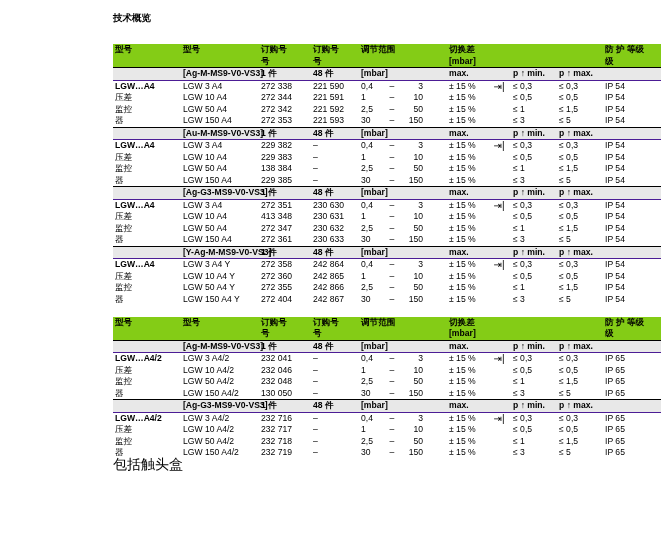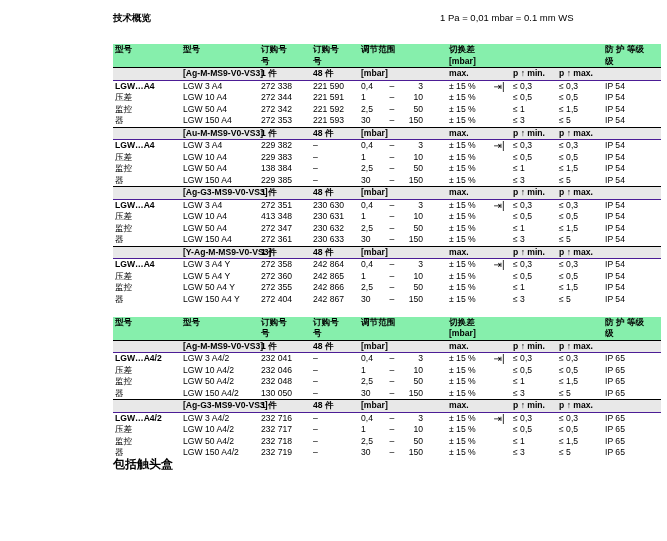--- a/index.html
+++ b/index.html
@@ -67,21 +67,21 @@
   .colE { width: 88px; }
   .colF { width: 40px; }
   .colG { width: 24px; }
   .colH { width: 46px; }
   .colI { width: 46px; }
   .colJ { width: 58px; }
 
   .bold { font-weight: bold; }
   .hdrrow td {
     font-weight: bold;
-    background: #86efac;
+    background: #84cc16;
     line-height: 12px;
     height: 12px;
   }
   .grp td {
     background: #e8e8e8;
     font-weight: bold;
   }
   .toprule td {
     border-top: 1.4px solid #000;
   }
@@ -99,33 +99,31 @@
   .rng .hi { display: inline-block; width: 26px; text-align: right; }
   .switchsym {
     display: inline-block;
     width: 20px;
     text-align: center;
     font-size: 10px;
   }
   .gap { height: 13px; }
   .footnote {
     margin-left: 103px;
-    font-size: 12px;
+    font-size: 14px;
     line-height: 11px;
-    font-weight: bold;
   }
 </style>
 </head>
 <body>
 
 <div class="page">
 
   <div class="hdr">
     <span class="title">技术概览</span>
-    <span class="c2">1 Pa = 0,01 mbar = 0.1 mm WS</span>
   </div>
 
   <table class="t">
     <colgroup>
       <col class="colA">
         <col class="colB">
         <col class="colC">
         <col class="colD">
       <col class="colE">
         <col class="colF">
@@ -351,21 +349,21 @@
         <td>242 864</td>
         <td><span class="rng"><span class="lo">0,4</span><span class="dash">–</span><span class="hi">3</span></span></td>
         <td>± 15 %</td>
         <td rowspan="4" class="c"><span class="switchsym">⇥|</span></td>
         <td>≤ 0,3</td>
         <td>≤ 0,3</td>
         <td>IP 54</td>
       </tr>
       <tr>
         <td>压差</td>
-        <td>LGW  5 A4 Y</td>
+        <td>LGW  10 A4 Y</td>
         <td>272 360</td>
         <td>242 865</td>
         <td><span class="rng"><span class="lo">1</span><span class="dash">–</span><span class="hi">10</span></span></td>
         <td>± 15 %</td>
         <td>≤ 0,5</td>
         <td>≤ 0,5</td>
         <td>IP 54</td>
       </tr>
       <tr>
         <td>监控</td>

